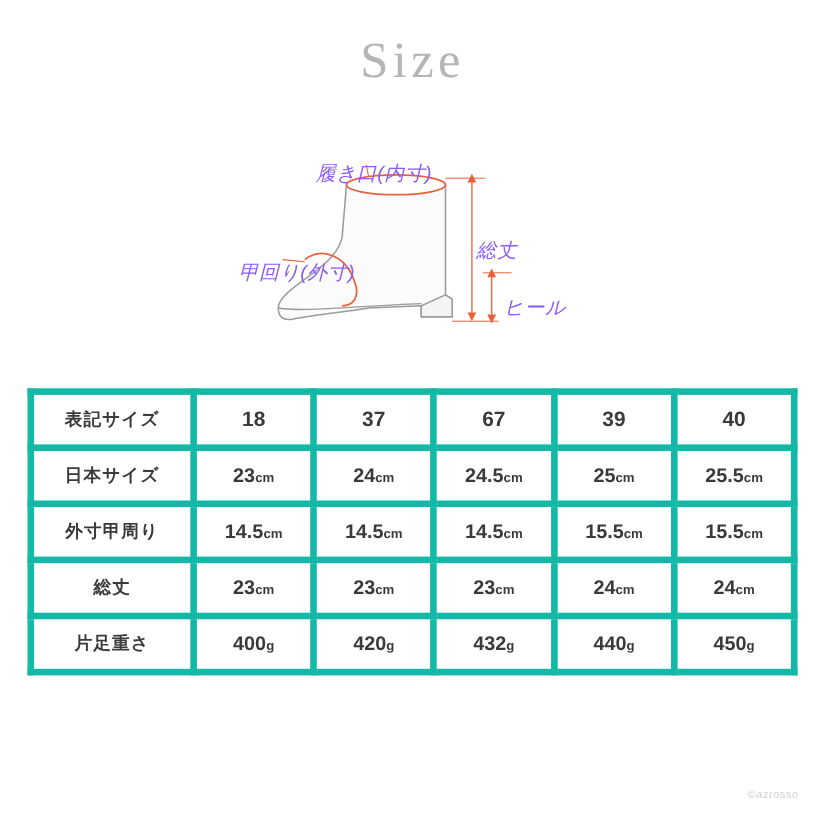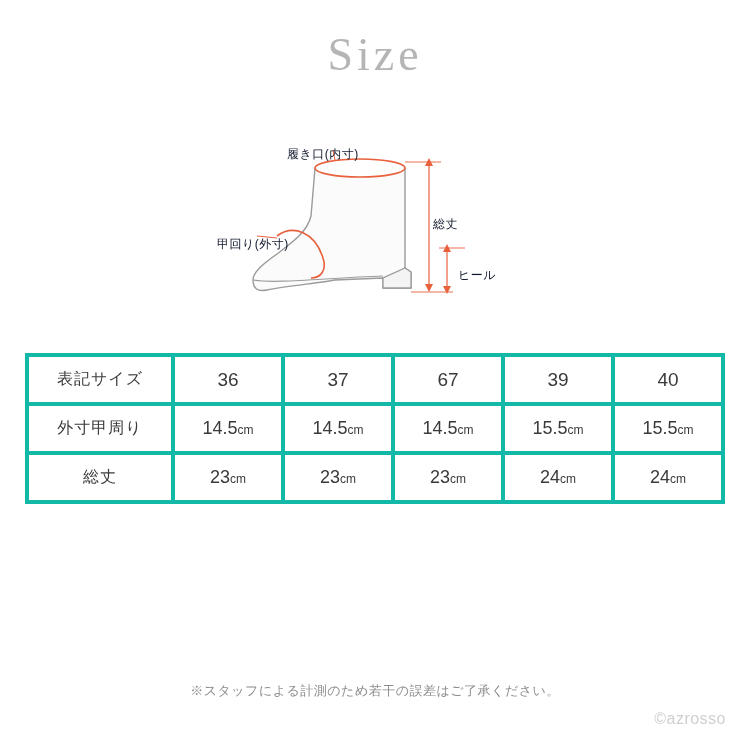--- a/index.html
+++ b/index.html
@@ -39,48 +39,49 @@
     position: absolute;
     top: 128px;
     left: 215px;
     width: 330px;
     height: 205px;
   }
   .illus svg { display: block; }
 
   .lbl {
     position: absolute;
-    font-size: 12px;
-    color: #0f172a;
+    font-size: 18px;
+    color: #8b5cf6;
     white-space: nowrap;
     letter-spacing: 0.5px;
+    font-style: italic;
   }
   .lbl-opening { top: 18px; left: 72px; }
   .lbl-instep  { top: 108px; left: 2px; text-align: right; }
   .lbl-total   { top: 88px;  left: 218px; }
   .lbl-heel    { top: 139px; left: 243px; }
 
   
   .table-wrap {
     position: absolute;
     top: 353px;
     left: 25px;
     width: 700px;
   }
   table {
     border-collapse: collapse;
     width: 700px;
     table-layout: fixed;
   }
   th, td {
-    border: 4px solid #14b8a6;
+    border: 6px solid #14b8a6;
     height: 43px;
     text-align: center;
     vertical-align: middle;
-    font-weight: normal;
+    font-weight: bold;
     color: #3a3a3a;
   }
   th.rowhead {
     font-size: 16px;
     letter-spacing: 1px;
     background: #fff;
     width: 140px;
   }
   th.colhead {
     font-size: 19px;
@@ -99,21 +100,21 @@
     width: 750px;
     text-align: center;
     font-size: 13px;
     color: #8c8c8c;
     letter-spacing: 0.5px;
   }
   .credit {
     position: absolute;
     right: 24px;
     bottom: 22px;
-    font-size: 16px;
+    font-size: 10px;
     color: #cfcfcf;
     letter-spacing: 0.5px;
   }
 </style>
 </head>
 <body>
 
 <div class="page">
 
   <div class="title">Size</div>
@@ -153,44 +154,59 @@
     <span class="lbl lbl-instep">甲回り(外寸)</span>
     <span class="lbl lbl-total">総丈</span>
     <span class="lbl lbl-heel">ヒール</span>
   </div>
 
   <div class="table-wrap">
     <table>
       <thead>
         <tr>
           <th class="rowhead">表記サイズ</th>
-          <th class="colhead">36</th>
+          <th class="colhead">18</th>
           <th class="colhead">37</th>
           <th class="colhead">67</th>
           <th class="colhead">39</th>
           <th class="colhead">40</th>
         </tr>
       </thead>
       <tbody>
+        <tr>
+          <th class="rowhead">日本サイズ</th>
+          <td class="val"><span>23</span><span class="unit">cm</span></td>
+          <td class="val"><span>24</span><span class="unit">cm</span></td>
+          <td class="val"><span>24.5</span><span class="unit">cm</span></td>
+          <td class="val"><span>25</span><span class="unit">cm</span></td>
+          <td class="val"><span>25.5</span><span class="unit">cm</span></td>
+        </tr>
         <tr>
           <th class="rowhead">外寸甲周り</th>
           <td class="val"><span>14.5</span><span class="unit">cm</span></td>
           <td class="val"><span>14.5</span><span class="unit">cm</span></td>
           <td class="val"><span>14.5</span><span class="unit">cm</span></td>
           <td class="val"><span>15.5</span><span class="unit">cm</span></td>
           <td class="val"><span>15.5</span><span class="unit">cm</span></td>
         </tr>
         <tr>
           <th class="rowhead">総丈</th>
           <td class="val"><span>23</span><span class="unit">cm</span></td>
           <td class="val"><span>23</span><span class="unit">cm</span></td>
           <td class="val"><span>23</span><span class="unit">cm</span></td>
           <td class="val"><span>24</span><span class="unit">cm</span></td>
           <td class="val"><span>24</span><span class="unit">cm</span></td>
         </tr>
+        <tr>
+          <th class="rowhead">片足重さ</th>
+          <td class="val"><span>400</span><span class="unit">g</span></td>
+          <td class="val"><span>420</span><span class="unit">g</span></td>
+          <td class="val"><span>432</span><span class="unit">g</span></td>
+          <td class="val"><span>440</span><span class="unit">g</span></td>
+          <td class="val"><span>450</span><span class="unit">g</span></td>
+        </tr>
       </tbody>
     </table>
   </div>
 
-  <div class="note">※スタッフによる計測のため若干の誤差はご了承ください。</div>
   <div class="credit">©azrosso</div>
 
 </div>
 
 </body></html>

